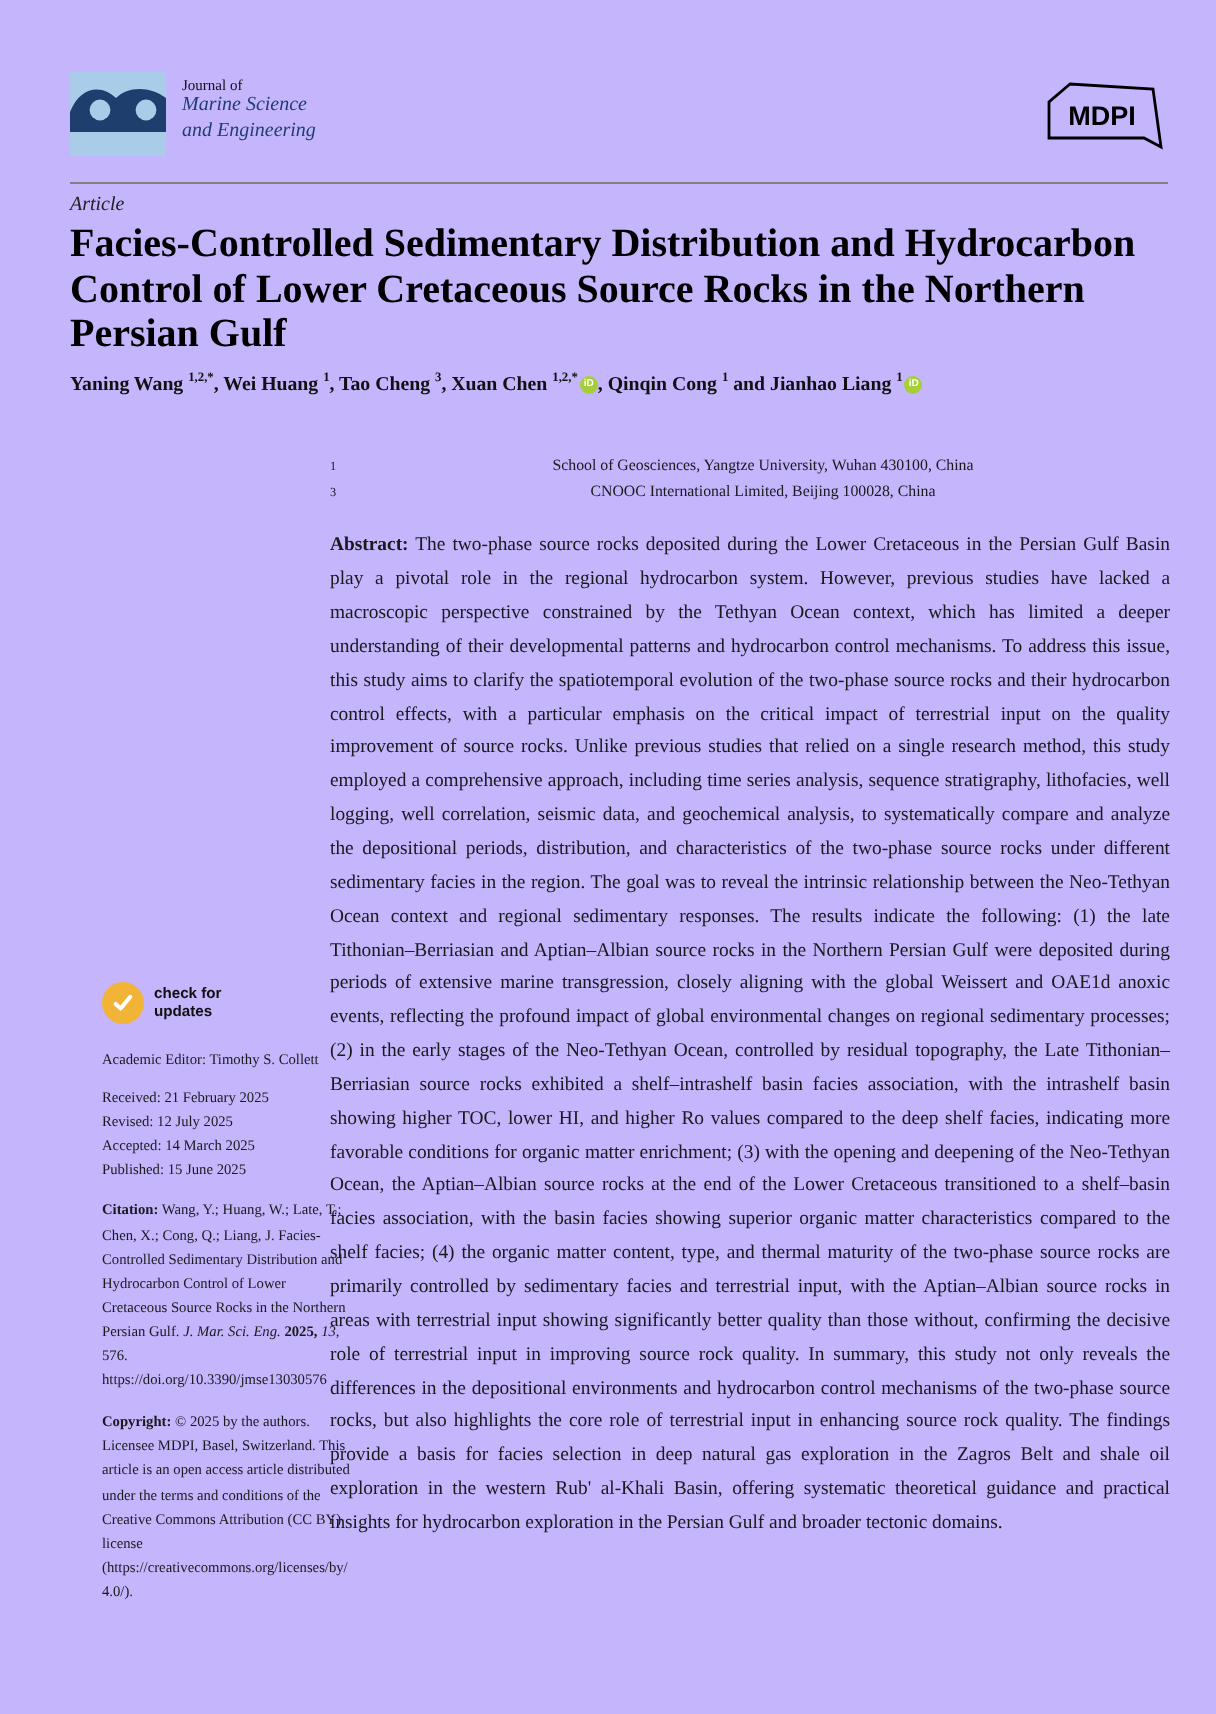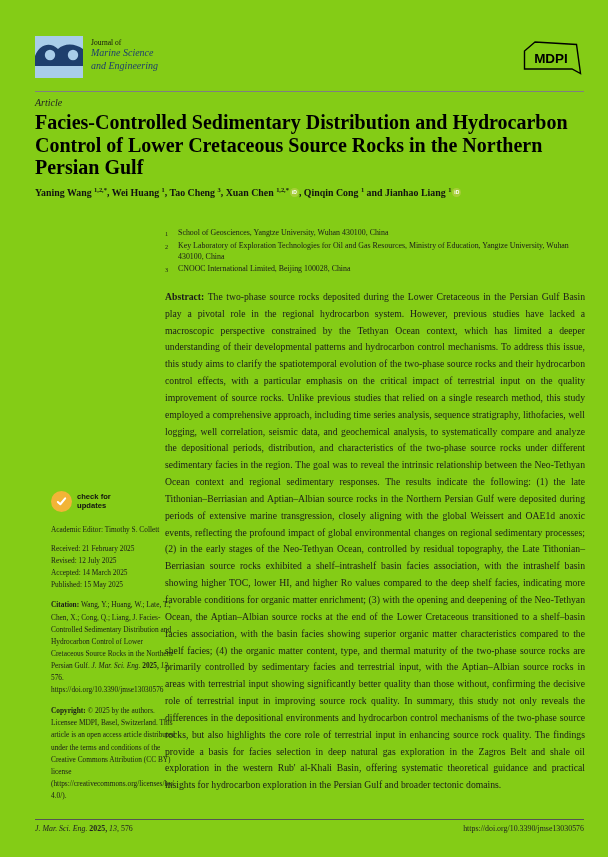--- a/index.html
+++ b/index.html
@@ -1,18 +1,18 @@
 <!DOCTYPE html>
 <html><head>
 <meta charset="utf-8">
 <style>
   * { margin:0; padding:0; box-sizing:border-box; }
   html,body { background:#fff; }
   .page {
-    position:relative; width:608px; height:857px; background:#84cc16;
+    position:relative; width:608px; height:857px; background:#c4b5fd;
     font-family:"Liberation Serif", serif; color:#1a1a1a;
     outline:1px solid #d6d6d6; overflow:hidden;
   }
   
   .header { position:absolute; left:35px; top:36px; width:549px; display:flex; justify-content:space-between; align-items:flex-start; }
   .logo-group { display:flex; align-items:flex-start; }
   .logo-square { width:48px; height:42px; display:block; }
   .logo-text { margin-left:8px; padding-top:2px; }
   .logo-text .l1 { font-size:7.5px; color:#111; }
   .logo-text .l2, .logo-text .l3 { font-size:10px; font-weight:normal; font-style:italic; color:#1e3f6d; line-height:12.5px; }
@@ -26,21 +26,21 @@
   .orcid {
     display:inline-block; width:9px; height:9px; border-radius:50%;
     background:#a6ce39; color:#fff; font-family:"Liberation Sans", sans-serif;
     font-size:5px; font-weight:bold; text-align:center; line-height:9px;
     vertical-align:2px; margin-left:1px;
   }
   
   .main-col { position:absolute; left:165px; top:227px; width:420px; }
   .affil-row { display:flex; font-size:7.9px; line-height:11.7px; color:#1a1a1a; }
   .affil-marker { width:13px; flex:0 0 13px; font-size:6.2px; padding-top:1px; }
-  .affil-text { flex:1; }
+  .affil-text { flex:1;text-align:center; }
   .abstract { margin-top:13px; font-size:9.7px; line-height:16.85px; text-align:justify; color:#1a1a1a; }
   .abstract b { font-weight:bold; }
   
   .sidebar { position:absolute; left:51px; top:491px; width:126px; font-size:7.35px; line-height:12.1px; color:#1a1a1a; overflow-wrap:anywhere; }
   .badge { display:flex; align-items:center; cursor:pointer; }
   .badge-circle {
     width:21px; height:21px; border-radius:50%; background:#f2b437;
     color:#fff; display:flex; align-items:center; justify-content:center; flex:0 0 21px;
   }
   .badge-circle svg { display:block; }
@@ -102,24 +102,20 @@
     </div>
 
   <div class="main-col">
     <div>
 
         <div class="affil-row">
           <span class="affil-marker">1</span>
           <span class="affil-text">School of Geosciences, Yangtze University, Wuhan 430100, China</span>
         </div>
 
-        <div class="affil-row">
-          <span class="affil-marker">2</span>
-          <span class="affil-text">Key Laboratory of Exploration Technologies for Oil and Gas Resources, Ministry of Education, Yangtze University, Wuhan 430100, China</span>
-        </div>
 
         <div class="affil-row">
           <span class="affil-marker">3</span>
           <span class="affil-text">CNOOC International Limited, Beijing 100028, China</span>
         </div>
 
       </div>
     <p class="abstract"><b>Abstract:</b> <span>The two-phase source rocks deposited during the Lower Cretaceous in the Persian Gulf Basin play a pivotal role in the regional hydrocarbon system. However, previous studies have lacked a macroscopic perspective constrained by the Tethyan Ocean context, which has limited a deeper understanding of their developmental patterns and hydrocarbon control mechanisms. To address this issue, this study aims to clarify the spatiotemporal evolution of the two-phase source rocks and their hydrocarbon control effects, with a particular emphasis on the critical impact of terrestrial input on the quality improvement of source rocks. Unlike previous studies that relied on a single research method, this study employed a comprehensive approach, including time series analysis, sequence stratigraphy, lithofacies, well logging, well correlation, seismic data, and geochemical analysis, to systematically compare and analyze the depositional periods, distribution, and characteristics of the two-phase source rocks under different sedimentary facies in the region. The goal was to reveal the intrinsic relationship between the Neo-Tethyan Ocean context and regional sedimentary responses. The results indicate the following: (1) the late Tithonian–Berriasian and Aptian–Albian source rocks in the Northern Persian Gulf were deposited during periods of extensive marine transgression, closely aligning with the global Weissert and OAE1d anoxic events, reflecting the profound impact of global environmental changes on regional sedimentary processes; (2) in the early stages of the Neo-Tethyan Ocean, controlled by residual topography, the Late Tithonian–Berriasian source rocks exhibited a shelf–intrashelf basin facies association, with the intrashelf basin showing higher TOC, lower HI, and higher Ro values compared to the deep shelf facies, indicating more favorable conditions for organic matter enrichment; (3) with the opening and deepening of the Neo-Tethyan Ocean, the Aptian–Albian source rocks at the end of the Lower Cretaceous transitioned to a shelf–basin facies association, with the basin facies showing superior organic matter characteristics compared to the shelf facies; (4) the organic matter content, type, and thermal maturity of the two-phase source rocks are primarily controlled by sedimentary facies and terrestrial input, with the Aptian–Albian source rocks in areas with terrestrial input showing significantly better quality than those without, confirming the decisive role of terrestrial input in improving source rock quality. In summary, this study not only reveals the differences in the depositional environments and hydrocarbon control mechanisms of the two-phase source rocks, but also highlights the core role of terrestrial input in enhancing source rock quality. The findings provide a basis for facies selection in deep natural gas exploration in the Zagros Belt and shale oil exploration in the western Rub' al-Khali Basin, offering systematic theoretical guidance and practical insights for hydrocarbon exploration in the Persian Gulf and broader tectonic domains.</span></p>
   </div>
 
@@ -137,26 +133,20 @@
     </div>
     <div class="ed-line">Academic Editor: Timothy S. Collett</div>
     <div class="dates">
 
         <div>Received: 21 February 2025</div>
 
         <div>Revised: 12 July 2025</div>
 
         <div>Accepted: 14 March 2025</div>
 
-        <div>Published: 15 May 2025</div>
+        <div>Published: 15 June 2025</div>
       </div>
     <div class="cite-block"><span class="sb-bold">Citation:</span> <span>Wang, Y.; Huang, W.; Late, T.; Chen, X.; Cong, Q.; Liang, J. Facies-Controlled Sedimentary Distribution and Hydrocarbon Control of Lower Cretaceous Source Rocks in the Northern Persian Gulf.</span> <i>J. Mar. Sci. Eng.</i> <b>2025,</b> <i>13,</i> <span>576. https://doi.org/10.3390/jmse13030576</span></div>
     <div class="copy-block"><span class="sb-bold">Copyright:</span> <span>© 2025 by the authors. Licensee MDPI, Basel, Switzerland. This article is an open access article distributed under the terms and conditions of the Creative Commons Attribution (CC BY) license (https://creativecommons.org/licenses/by/4.0/).</span></div>
   </div>
 
-  <div class="footer">
-    <div class="footer-row">
-      <span><i>J. Mar. Sci. Eng.</i> <b>2025,</b> <i>13,</i> <span>576</span></span>
-      <span>https://doi.org/10.3390/jmse13030576</span>
-    </div>
-  </div>
 
 </div>
 
 </body></html>

